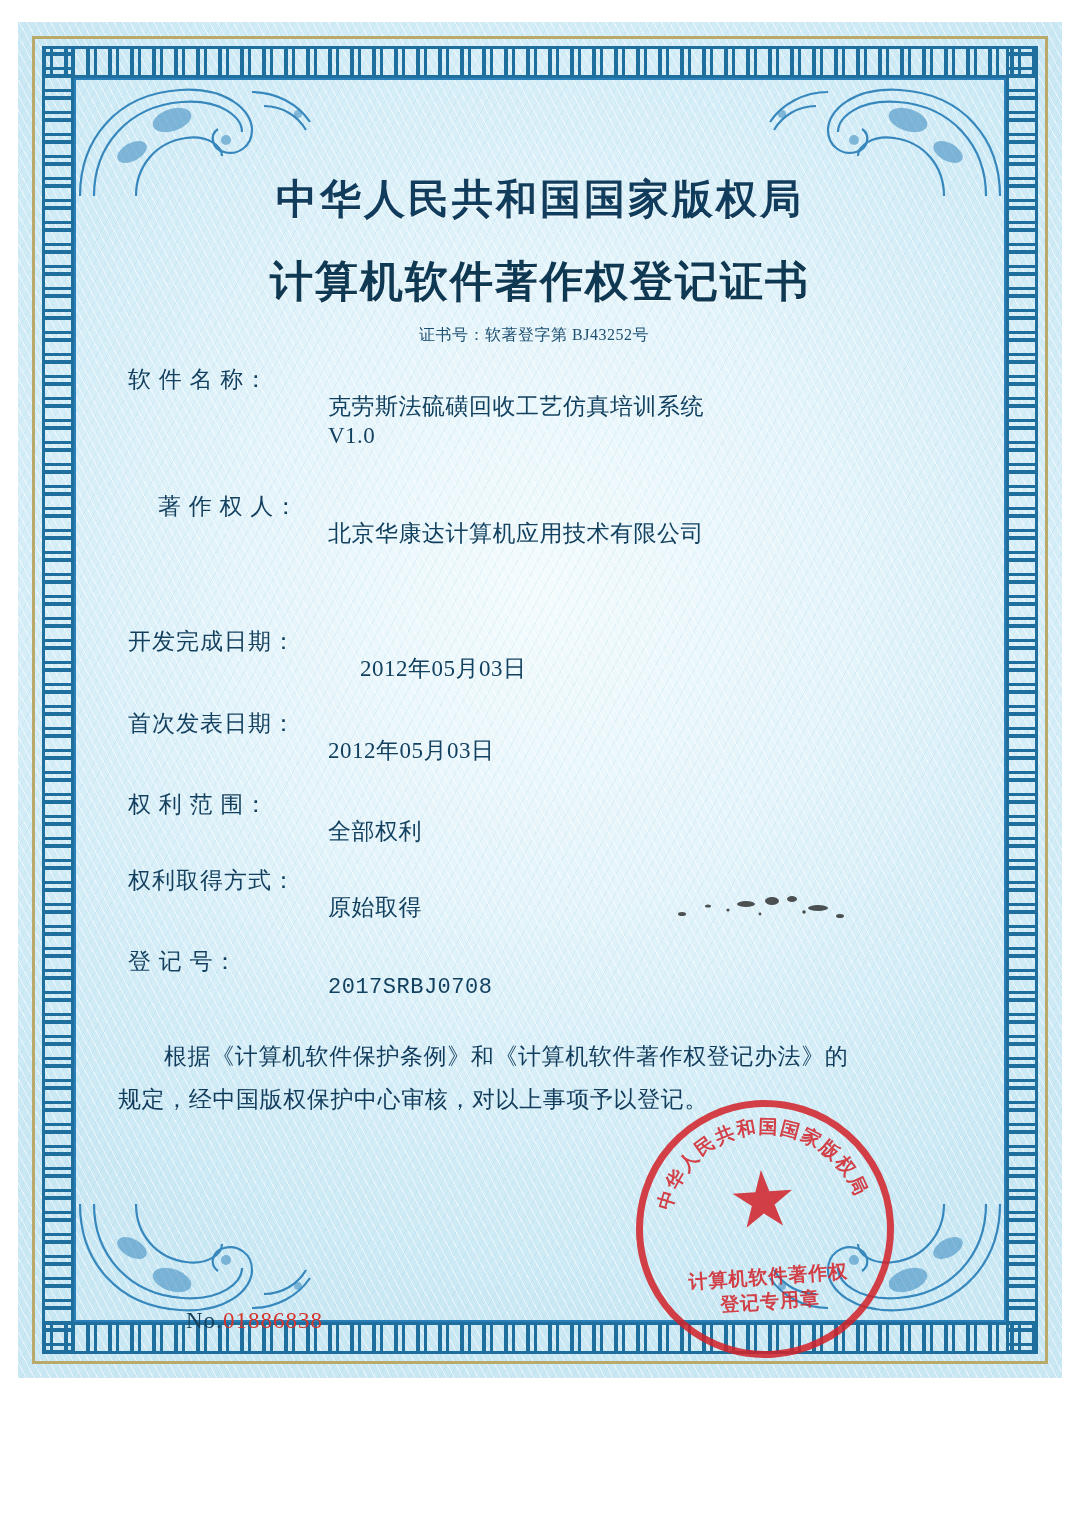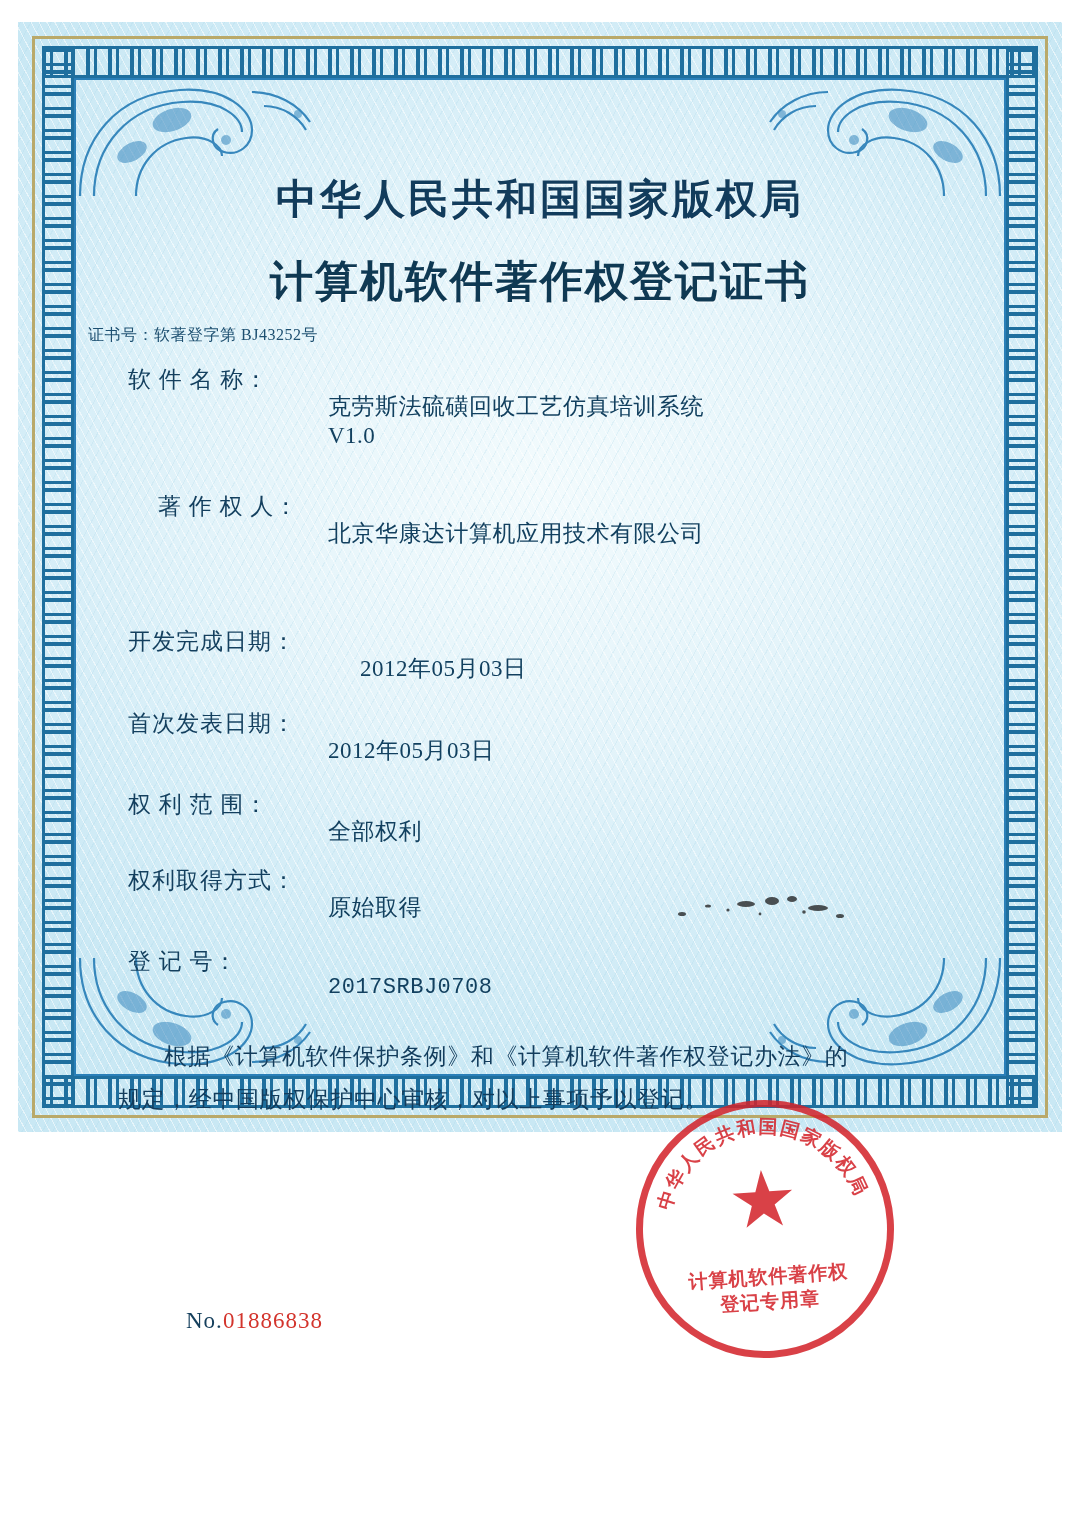--- a/index.html
+++ b/index.html
@@ -21,21 +21,21 @@
     height: 1527px;
     background: #ffffff;
     box-sizing: border-box;
   }
 
   .cert {
     position: absolute;
     left: 18px;
     top: 22px;
     width: 1044px;
-    height: 1110px;
+    height: 1356px;
     background:
       radial-gradient(ellipse 70% 55% at 50% 42%, #f3fbfd 0%, #e4f4fa 42%, #d4edf7 72%, #c9e8f4 100%);
     box-sizing: border-box;
   }
 
   
   .cert::before {
     content: "";
     position: absolute;
     inset: 0;
@@ -122,21 +122,21 @@
     font-size: 43px;
     letter-spacing: 2px;
     color: #0f3953;
     font-weight: bold;
     margin-top: 26px;
     font-family: "DejaVu Serif", "Liberation Serif", serif;
     text-shadow: 0 1px 0 rgba(255,255,255,0.7);
   }
 
   .cert-no {
-    text-align: left;
+    text-align: center;
     font-size: 16px;
     color: #1d4f70;
     margin-top: 14px;
     padding-right: 12px;
     letter-spacing: 0.5px;
   }
 
   .fields {
     margin-top: 18px;
     padding-left: 40px;

